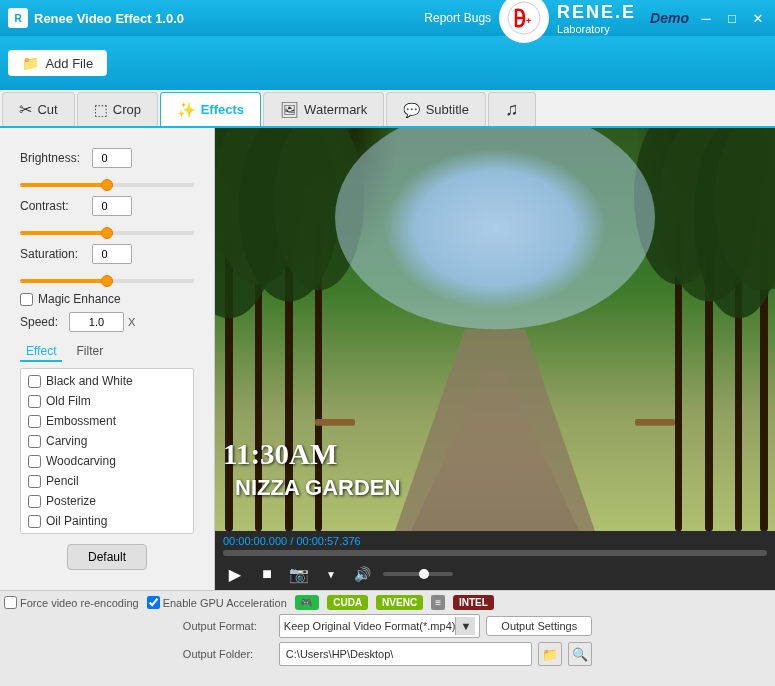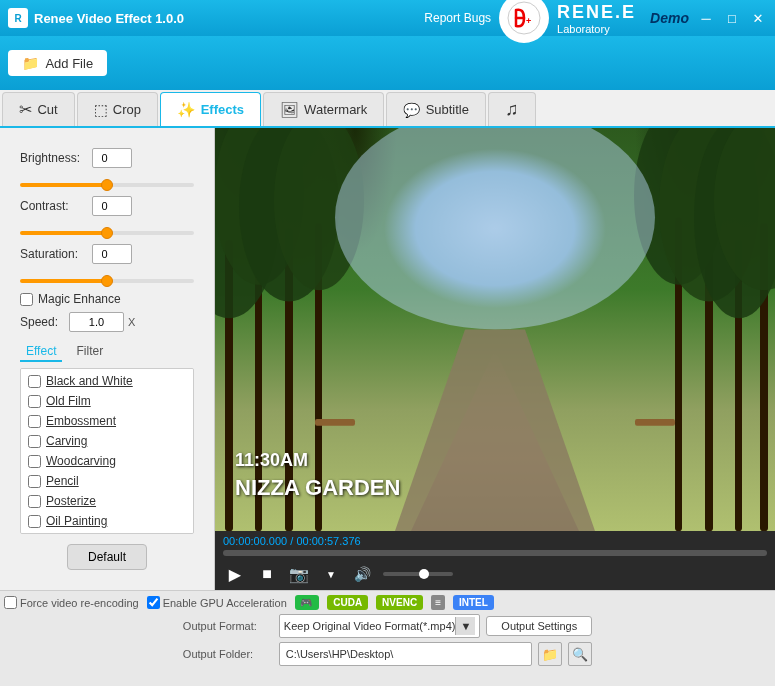--- a/index.html
+++ b/index.html
@@ -151,21 +151,21 @@
     .effect-list {
       flex: 1;
       overflow-y: auto;
       border: 1px solid #ccc;
       background: white;
       border-radius: 2px;
     }
     .effect-list-inner { padding: 2px; }
     .effect-item {
       display: flex; align-items: center; gap: 5px;
-      padding: 3px 5px; font-size: 12px; color: #333; cursor: pointer; text-decoration: underline;
+      padding: 3px 5px; font-size: 12px; color: #333; cursor: pointer;
     }
     .effect-item input[type=checkbox] { cursor: pointer; }
 
     .default-btn {
       background: #e0e0e0; border: 1px solid #bbb; border-radius: 4px;
       padding: 5px 20px; font-size: 12px; cursor: pointer; align-self: center;
       margin-top: 4px;
     }
 
     
@@ -186,23 +186,24 @@
 
     .video-bg {
       width: 100%;
       height: 100%;
       background: linear-gradient(135deg, #2d4a1e 0%, #3d6b2a 30%, #1a3010 60%, #4a7a35 100%);
       position: relative;
       overflow: hidden;
     }
 
     .video-text-time {
-      position: absolute; bottom: 60px; left: 20px;
-      color: white; font-size: 18px; font-weight: bold;
+      position: absolute; bottom: 60px; left: 8px;
+      color: white; font-size: 29px; font-weight: bold;
       text-shadow: 1px 1px 3px rgba(0,0,0,0.8);
+      font-family: Liberation Serif, serif;
     }
     .video-text-place {
       position: absolute; bottom: 30px; left: 20px;
       color: white; font-size: 22px; font-weight: bold;
       text-shadow: 1px 1px 3px rgba(0,0,0,0.8);
     }
 
     
     .video-controls {
       background: #2a2a2a;
@@ -240,21 +241,21 @@
       display: flex; align-items: center; gap: 8px; margin-bottom: 4px;
     }
     .gpu-checkbox { display: flex; align-items: center; gap: 3px; font-size: 11px; color: #555; }
     .gpu-checkbox input { cursor: pointer; }
     .gpu-badge {
       padding: 2px 6px; border-radius: 3px; font-size: 10px; font-weight: bold; color: white;
     }
     .badge-green { background: #22bb44; }
     .badge-cuda { background: #76b900; }
     .badge-nvenc { background: #76b900; }
-    .badge-intel { background: #3b82f6; }
+    .badge-intel { background: #7f1d1d; }
 
     .output-row {
       display: flex; align-items: center; gap: 6px; margin-bottom: 4px;
     }
     .output-label { font-size: 11px; color: #555; width: 90px; flex-shrink: 0; }
     .output-select {
       flex: 1; height: 24px; border: 1px solid #aaa; background: white;
       font-size: 11px; padding: 2px 4px; border-radius: 2px; color: #333;
       display: flex; align-items: center; justify-content: space-between;
       cursor: pointer;

